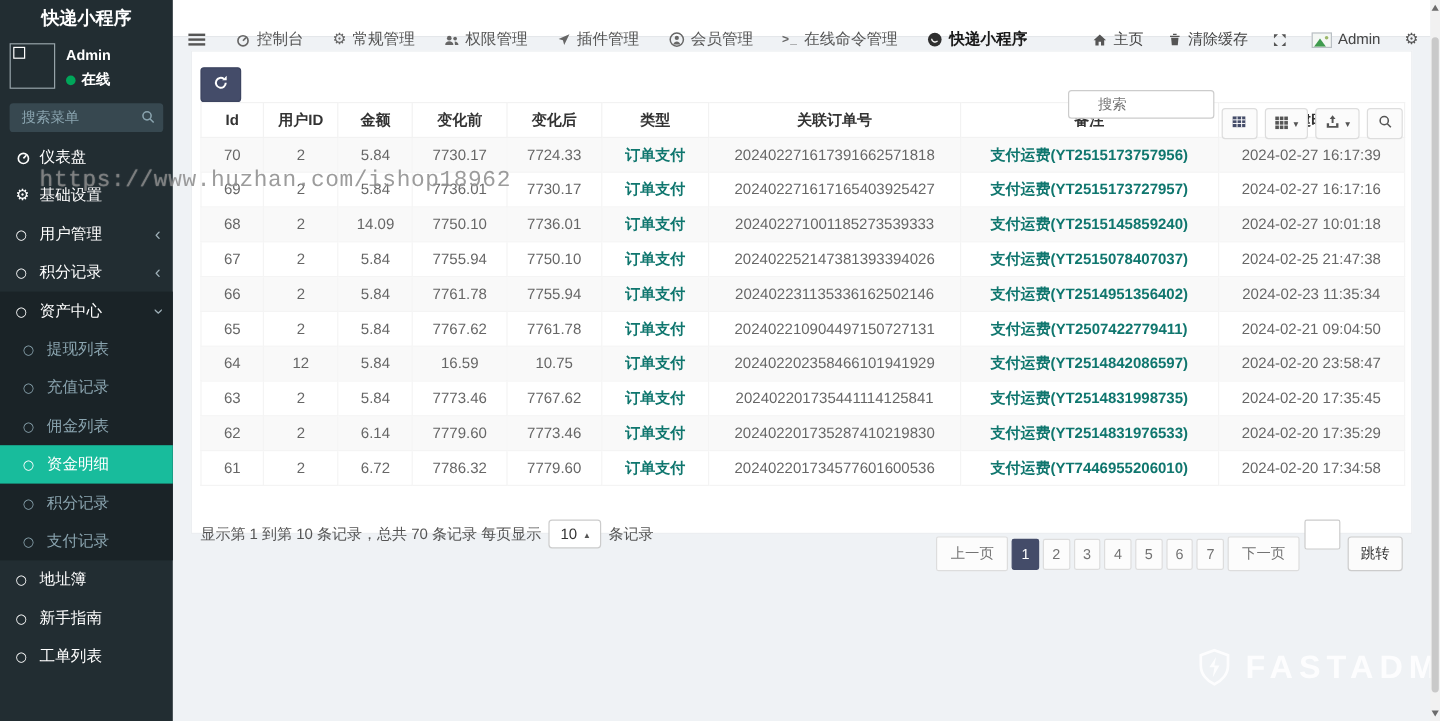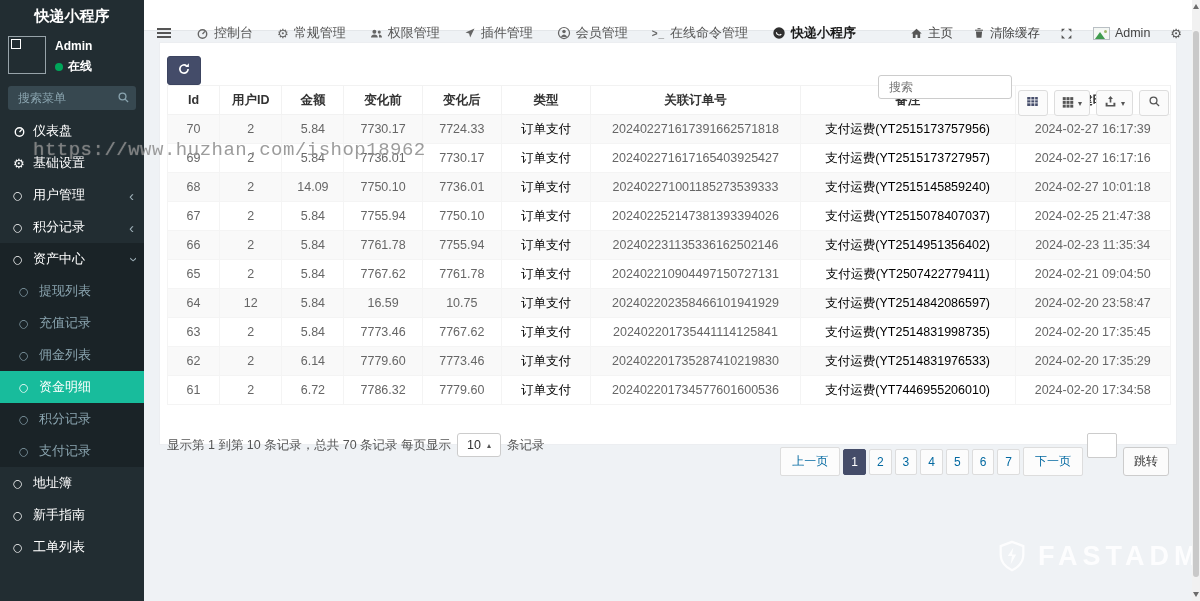--- a/index.html
+++ b/index.html
@@ -56,37 +56,37 @@
   .mini-avatar { width:17px; height:13px; border:1px solid #b9bfc4; background:#f4f7f4; position:relative; overflow:hidden; }
   .ma-hill { position:absolute; left:1px; bottom:0; width:0; height:0; border-left:5px solid transparent; border-right:5px solid transparent; border-bottom:7px solid #3f9b4e; }
   .ma-sun { position:absolute; right:2px; top:2px; width:3px; height:3px; border-radius:50%; background:#9db86a; }
 
   
   .content { position:absolute; left:144px; top:31px; width:1048px; height:570px; background:#eff2f5; }
   .panel { position:absolute; left:15px; top:11px; width:1018px; height:403px; background:#fff; border:1px solid #eceef1; }
   .toolbar { position:relative; height:42px; padding:13px 7px 0; }
   .btn-refresh { width:34px; height:29px; background:#444c69; border:1px solid #3c4460; border-radius:3px; display:flex; align-items:center; justify-content:center; cursor:pointer; padding:0; }
   .toolbar-right { position:absolute; right:7px; top:14px; display:flex; align-items:center; gap:6px; }
-  .search-input { width:134px; height:24px; border:1px solid #ccc; border-radius:3px; padding:0 10px; font-size:12px; color:#333; outline:none; }
+  .search-input { width:122px; height:24px; border:1px solid #ccc; border-radius:3px; padding:0 24px; font-size:12px; color:#333; outline:none; }
   .tb-btn { height:26px; min-width:30px; padding:0 7px; background:#fbfbfb; border:1px solid #ddd; border-radius:3px; display:flex; align-items:center; justify-content:center; gap:4px; color:#555; cursor:pointer; }
   .tb-btn .dark { color:#444c69; }
   .caret { font-size:8px; color:#555; font-family:"DejaVu Sans",sans-serif; }
 
   
   table.grid { width:1004px; margin:0 7px; border-collapse:collapse; table-layout:fixed; font-size:12.5px; color:#666; }
   .grid th { height:29px; font-weight:bold; color:#333; text-align:center; border:1px solid #f2f2f2; background:#fff; white-space:nowrap; overflow:hidden; cursor:pointer; }
   .grid td { height:29px; text-align:center; border:1px solid #f4f4f4; white-space:nowrap; overflow:hidden; }
   .grid tbody tr:nth-child(odd) { background:#f9f9f9; }
-  .grid td.strong { color:#000000; font-weight:normal; }
+  .grid td.strong { color:#0f766e; font-weight:bold; }
 
   
   .tfooter { display:flex; align-items:center; padding:9px 7px 0; font-size:12.5px; color:#555; }
   .size-select { display:inline-flex; align-items:center; gap:6px; border:1px solid #ccc; background:#fff; border-radius:3px; padding:4px 9px; margin:0 6px; color:#333; cursor:pointer; }
   .pg { margin-left:auto; display:flex; align-items:center; gap:3px; }
-  .pg-btn { min-width:21px; padding:5px 7px; text-align:center; border:1px solid #ddd; background:#fcfcfc; color:#0369a1; font-size:12px; border-radius:2px; cursor:pointer; }
+  .pg-btn { min-width:21px; padding:5px 7px; text-align:center; border:1px solid #ddd; background:#fcfcfc; color:#737373; font-size:12px; border-radius:2px; cursor:pointer; }
   .pg-btn.wide { padding:5px 11px; }
   .pg-btn.active { background:#444c69; border-color:#444c69; color:#fff; }
   .pg-input { width:30px; height:25px; border:1px solid #ccc; border-radius:2px; margin-left:4px; outline:none; }
   .pg-jump { padding:5px 10px; border:1px solid #ccc; background:#fbfbfb; border-radius:3px; font-size:12px; color:#333; margin-left:6px; cursor:pointer; }
 
   
   .wm-url { position:absolute; left:33px; top:139px; z-index:9; white-space:nowrap;
     font-family:Liberation Mono, monospace; font-size:19px; letter-spacing:.5px;
     color:rgba(128,128,128,.78); text-shadow:0 0 1px rgba(255,255,255,.45); pointer-events:none; }
   .wm-brand { position:absolute; left:851px; top:508px; display:flex; align-items:center; gap:9px;

